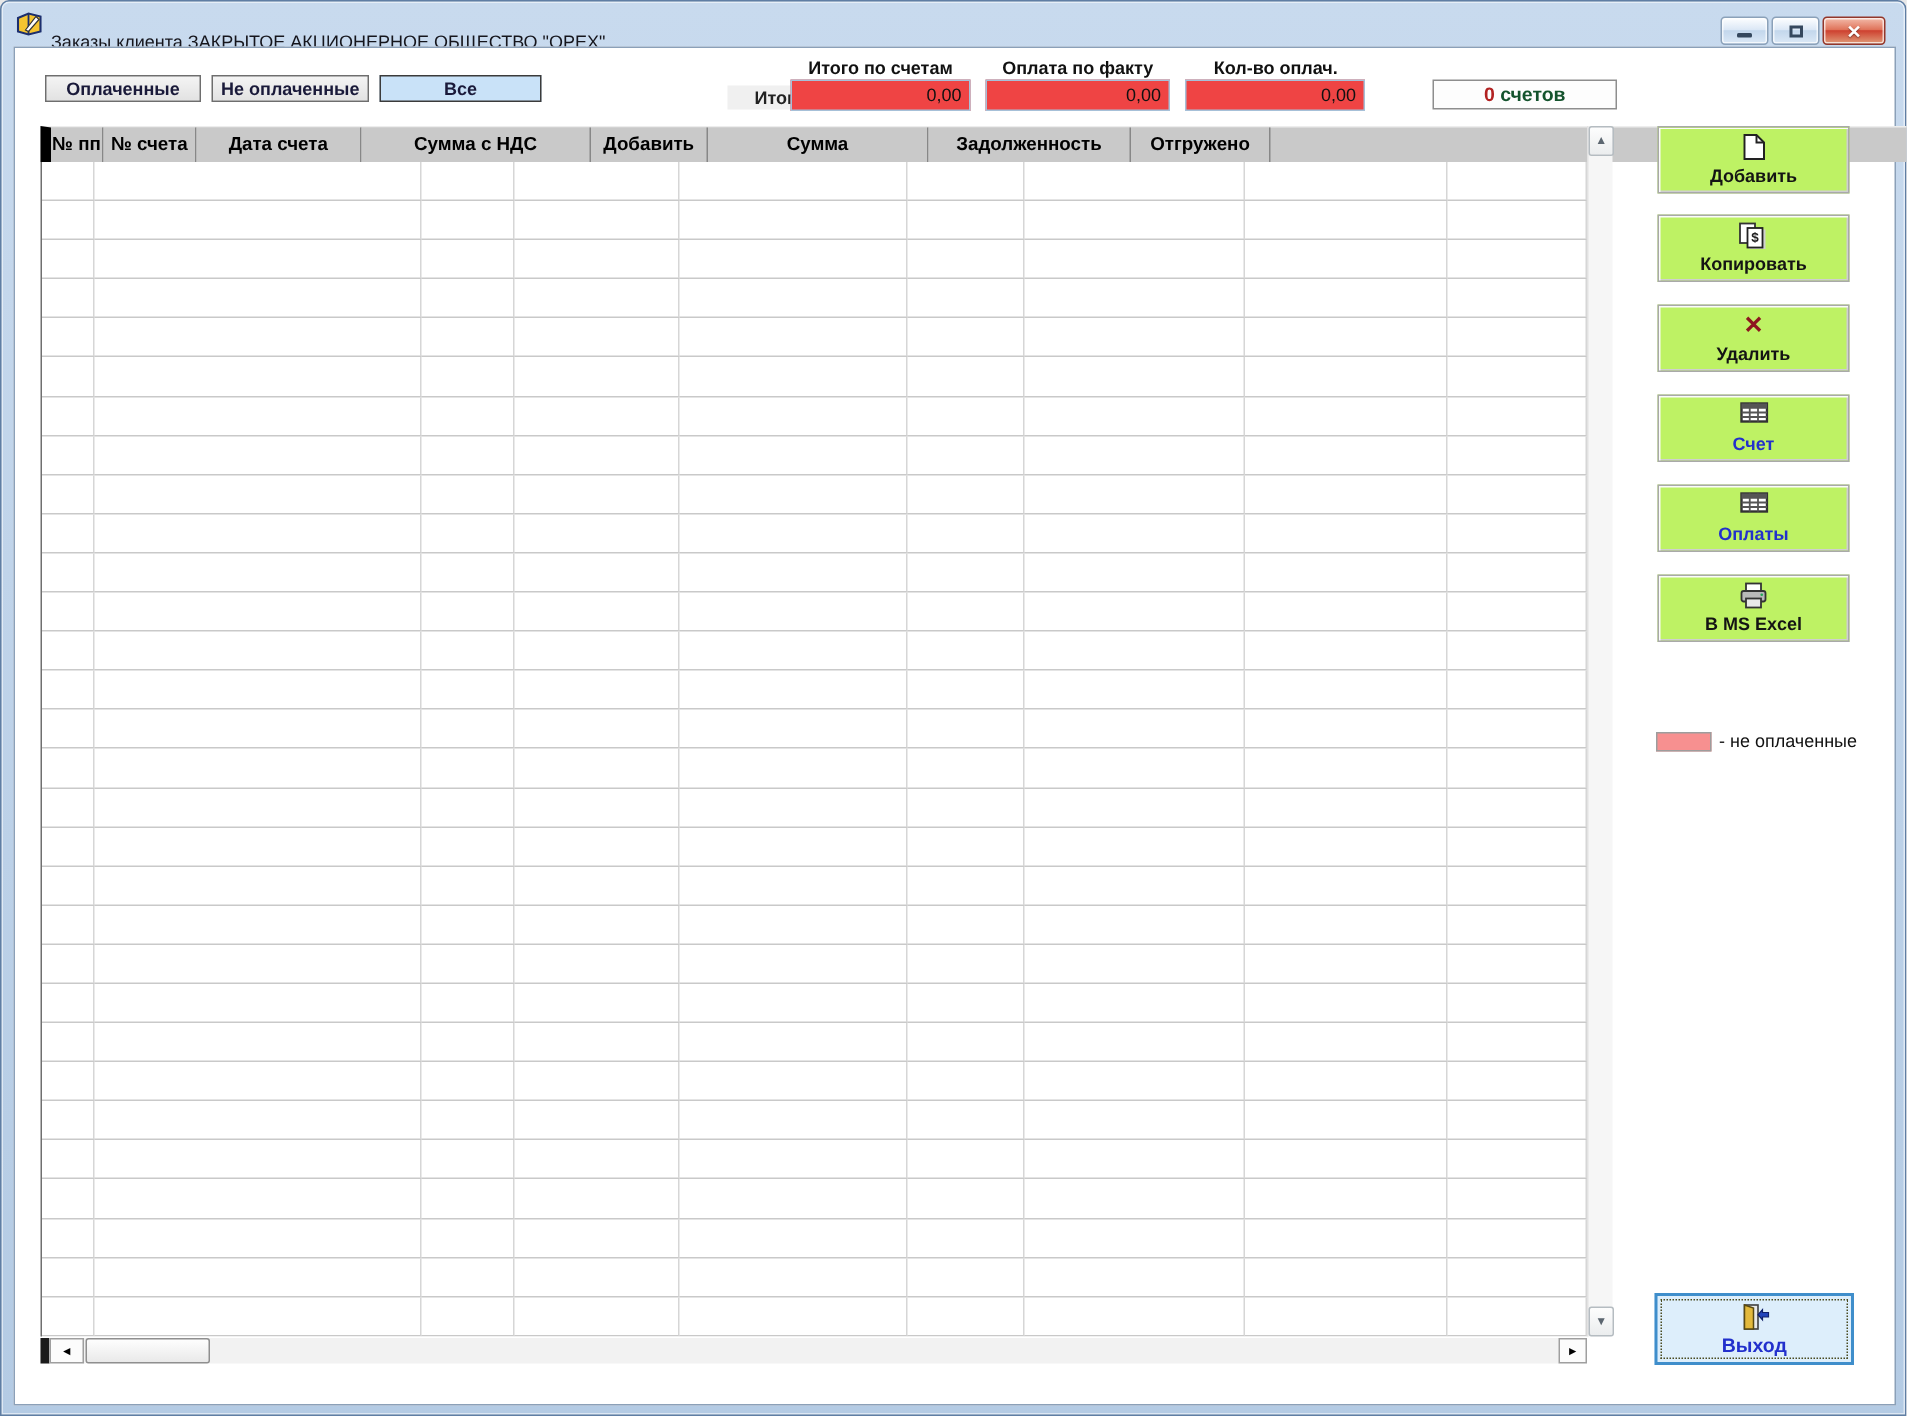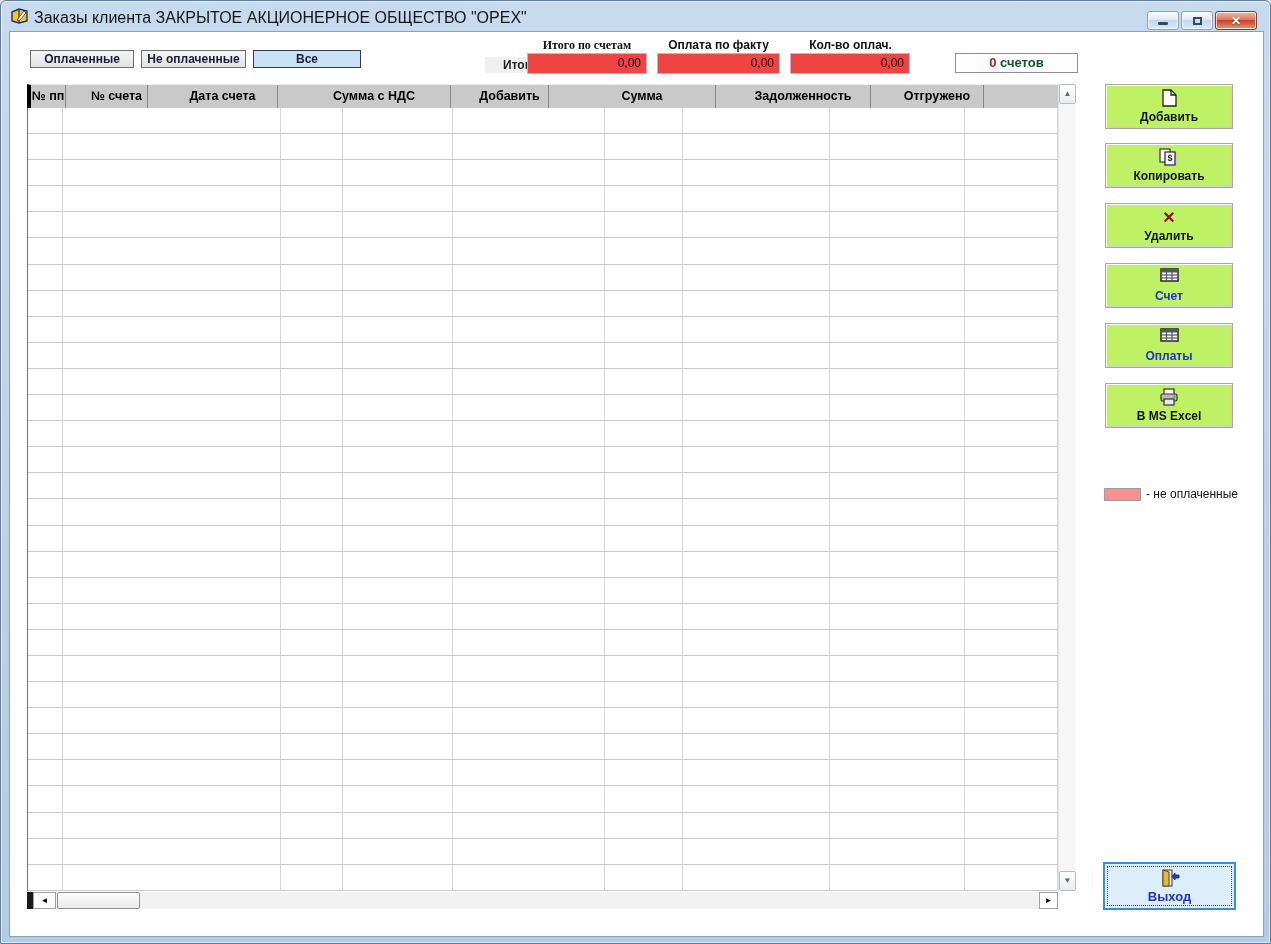--- a/index.html
+++ b/index.html
@@ -2,54 +2,54 @@
 <html><head>
 <meta charset="utf-8">
 <style>
   * { margin:0; padding:0; box-sizing:border-box; }
   html,body { width:1271px; height:944px; font-family:"Liberation Sans", sans-serif; background:#e8e8e8; position:relative; overflow:hidden; }
 
   
   .win-frame { position:absolute; inset:0; background:linear-gradient(#c8daee,#b4cbe4); border:1px solid #5f7ea4; border-radius:6px 6px 0 0; box-shadow:inset 0 0 0 1px rgba(255,255,255,.55); }
   .titlebar { position:absolute; left:0; top:0; right:0; height:30px; }
   .title-icon { position:absolute; left:10px; top:7px; width:18px; height:17px; }
-  .title-text { position:absolute; left:33px; top:8px; font-size:16px; color:#15151c; white-space:nowrap; }
+  .title-text { position:absolute; left:33px; top:20px; font-size:12px; color:#15151c; white-space:nowrap; }
 
   .win-btn { position:absolute; top:10px; height:19px; border:1px solid #8ba1b9; border-radius:3px; background:linear-gradient(#fdfeff,#dce8f6 45%,#c3d7ec 50%,#dbe8f6); box-shadow:inset 0 0 0 1px rgba(255,255,255,.7); display:flex; align-items:center; justify-content:center; }
   .btn-min { left:1146px; width:32px; }
   .btn-max { left:1180px; width:32px; }
   .btn-close { left:1214px; width:42px; background:linear-gradient(#f3bcab,#e0745b 45%,#ce4130 50%,#e09a77); border-color:#93362a; }
   .glyph-min { width:10px; height:3px; background:#35485e; border-radius:1px; margin-top:6px; }
   .glyph-max { width:9px; height:8px; border:2px solid #35485e; background:transparent; }
   .glyph-close { color:#fff; font-size:12px; font-weight:bold; text-shadow:0 1px 1px rgba(0,0,0,.45); line-height:1; }
 
   .client { position:absolute; left:8px; top:30px; width:1255px; height:906px; background:#fff; border:1px solid #8ba0b8; }
 
   
   .filter-btn { position:absolute; height:18px; border:1px solid #6e6e6e; background:linear-gradient(#f4f4f4,#e2e2e2); font-size:12px; font-weight:bold; color:#1a1a3a; text-align:center; line-height:16px; cursor:default; }
   .f-paid { left:30px; top:50px; width:104px; }
   .f-unpaid { left:141px; top:50px; width:105px; }
   .f-all { left:253px; top:50px; width:108px; background:#c9e2f8; border:1px solid #3b3b3b; }
 
   
   .tot-label { position:absolute; top:38px; font-size:12px; font-weight:bold; color:#111; text-align:center; }
-  .tl-1 { left:527px; width:120px;font-family:Liberation Serif, serif; }
+  .tl-1 { left:527px; width:120px; }
   .tl-2 { left:657px; width:123px; }
   .tl-3 { left:788px; width:125px; }
   .itogo-label { position:absolute; left:485px; top:57px; font-size:12px; font-weight:bold; color:#222; background:#f0f0f0; padding:1px 18px; }
   .tot-input { position:absolute; top:53px; height:21px; border:1px solid #a6c0d8; background:#ef4444; font-size:12px; color:#111; text-align:right; padding:0 5px; line-height:19px; }
   .ti-1 { left:527px; width:120px; }
   .ti-2 { left:657px; width:123px; }
   .ti-3 { left:790px; width:120px; }
   .count-box { position:absolute; left:955px; top:53px; width:123px; height:20px; border:1px solid #8e8e8e; background:#fdfdfd; text-align:center; font-size:13px; font-weight:bold; line-height:18px; }
   .count-num { color:#b22222; }
   .count-unit { color:#14532d; }
 
   
-  .grid-header { position:absolute; left:27px; top:84px; width:1031px; height:24px; display:flex; border-left:4px solid #000000; border-top:1px solid #ededed; background:#c9c9c9;gap:20px; }
+  .grid-header { position:absolute; left:27px; top:84px; width:1245px; height:24px; display:flex; border-left:7px solid #000000; border-top:1px solid #ededed; background:#c9c9c9; }
   .th { height:24px; background:#c9c9c9; border-right:1px solid #878787; border-bottom:1px solid #808080; font-size:12.5px; font-weight:bold; color:#000; text-align:center; line-height:22px; overflow:hidden; white-space:nowrap; }
   .grid-body { position:absolute; left:27px; top:108px; width:1031px; height:783px; background:#fff; border-left:1px solid #6f6f6f; overflow:hidden; }
   .tr { display:flex; height:26.1px; }
   .td { height:100%; border-right:1px solid #d6d6d6; border-bottom:1px solid #c9c9c9; }
 
   
   .vscroll { position:absolute; left:1058px; top:84px; width:17px; height:807px; background:#f6f6f6; border-left:1px solid #e2e2e2; }
   .sb-btn-v { position:absolute; left:0; width:17px; height:20px; background:linear-gradient(#fdfdfd,#ebedee); border:1px solid #b5bcc1; border-radius:2px; color:#5c6670; font-size:8px; text-align:center; line-height:18px; }
   .sb-up { top:0; }
   .sb-down { bottom:0; }

